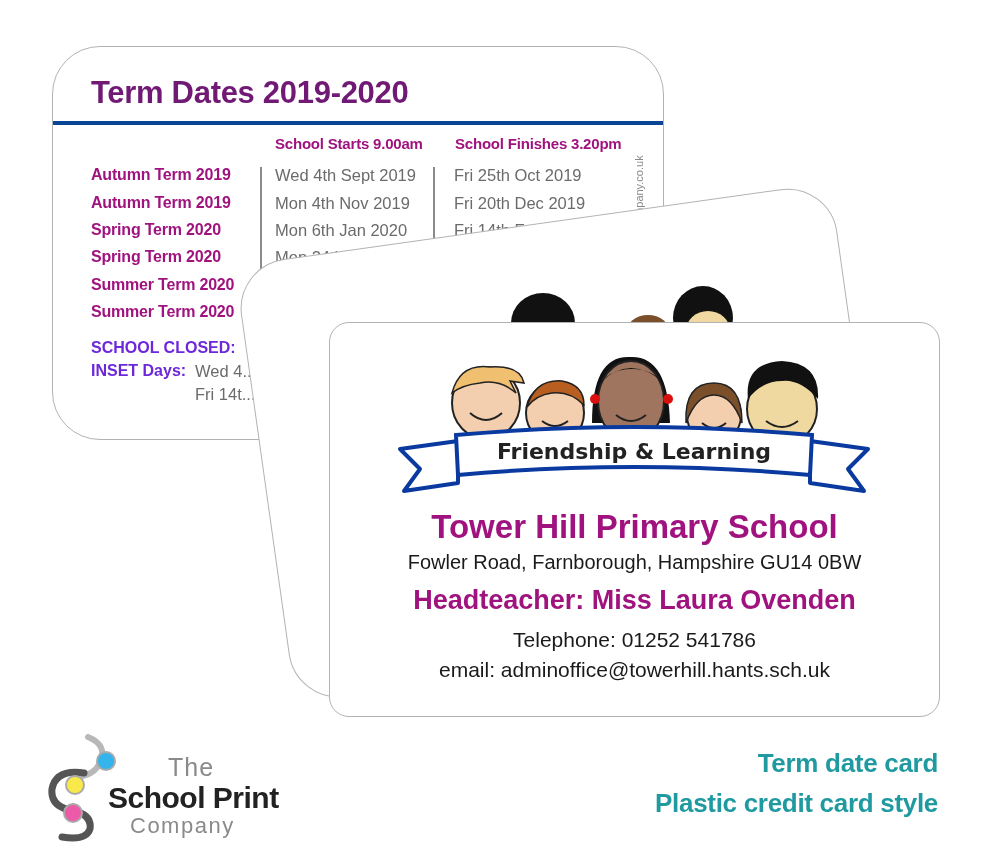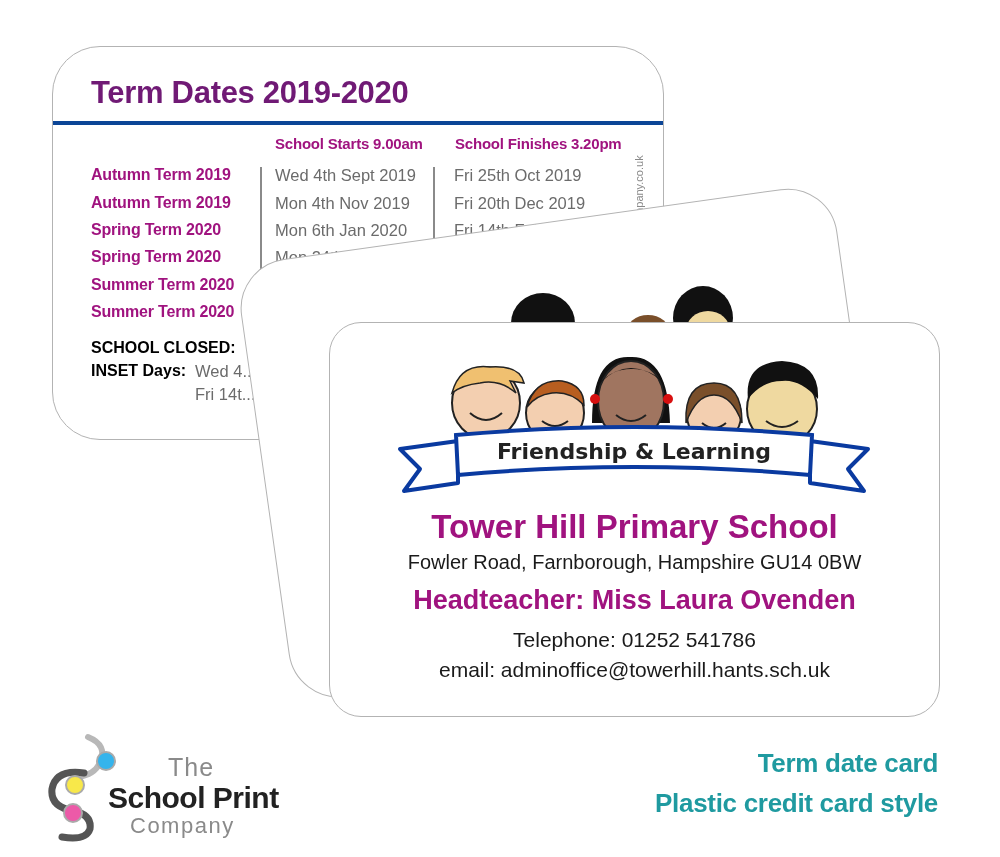--- a/index.html
+++ b/index.html
@@ -11,38 +11,38 @@
     border:1.5px solid #b3b3b3; border-radius:48px; background:#fff; overflow:hidden;
   }
   .card-back .title {
     position:absolute; left:38px; top:28px; font-size:31px; font-weight:bold; color:#701a75; letter-spacing:-0.3px;
   }
   .card-back .rule { position:absolute; left:0; right:0; top:74px; height:4px; background:#0b4596; }
   .col-head { position:absolute; top:88px; font-size:15px; font-weight:bold; color:#a0137f; letter-spacing:-0.2px; }
   .term-label { position:absolute; left:38px; font-size:16px; font-weight:bold; color:#a0137f; letter-spacing:-0.2px; }
   .date-start, .date-end { position:absolute; font-size:16.5px; color:#6b6b6b; }
   .vline { position:absolute; width:1.5px; background:#8a8a8a; }
-  .closed-label { position:absolute; left:38px; font-size:16px; font-weight:bold; color:#000000; }
+  .closed-label { position:absolute; left:38px; font-size:16px; font-weight:bold; color:#6d28d9; }
   .inset-date { position:absolute; font-size:16.5px; color:#6b6b6b; }
   .side-url {
     position:absolute; left:580px; top:130px; font-size:11px; color:#888; transform-origin:left top;
     transform:rotate(-90deg) translate(-120px, 0); white-space:nowrap;
   }
 
   
   .card-mid {
     position:absolute; left:262px; top:222px; width:600px; height:440px;
     border:1.5px solid #b3b3b3; border-radius:50px; background:#fff;
     transform:rotate(-8deg); transform-origin:center; overflow:hidden;
   }
 
   
   .card-front {
     position:absolute; left:329px; top:322px; width:609px; height:393px;
-    border:1.5px solid #b3b3b3; border-radius:32px; background:#fff; overflow:hidden;
+    border:1.5px solid #b3b3b3; border-radius:20px; background:#fff; overflow:hidden;
   }
   .faces { position:absolute; left:0; top:0; width:609px; height:180px; }
   .school-name { position:absolute; left:0; right:0; top:185px; text-align:center; font-size:33px; font-weight:bold; color:#a0137f; }
   .address { position:absolute; left:0; right:0; top:228px; text-align:center; font-size:20px; color:#1a1a1a; }
   .headteacher { position:absolute; left:0; right:0; top:262px; text-align:center; font-size:27px; font-weight:bold; color:#a0137f; }
   .phone { position:absolute; left:0; right:0; top:305px; text-align:center; font-size:21px; color:#1a1a1a; }
   .email { position:absolute; left:0; right:0; top:335px; text-align:center; font-size:21px; color:#1a1a1a; }
 
   
   .logo { position:absolute; left:38px; top:733px; width:260px; height:110px; }

